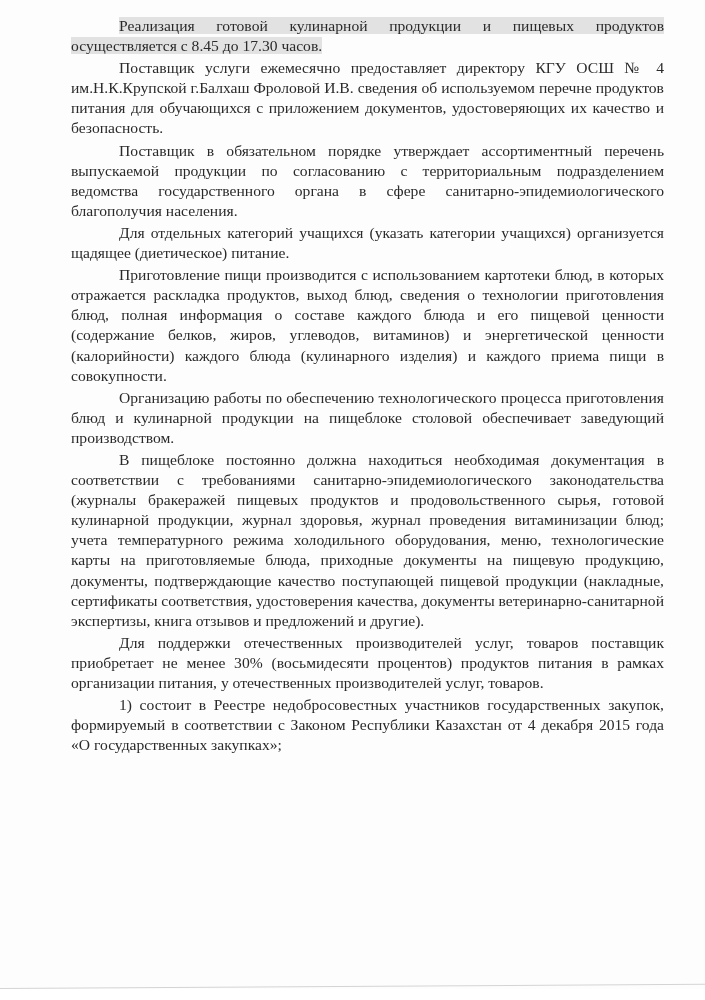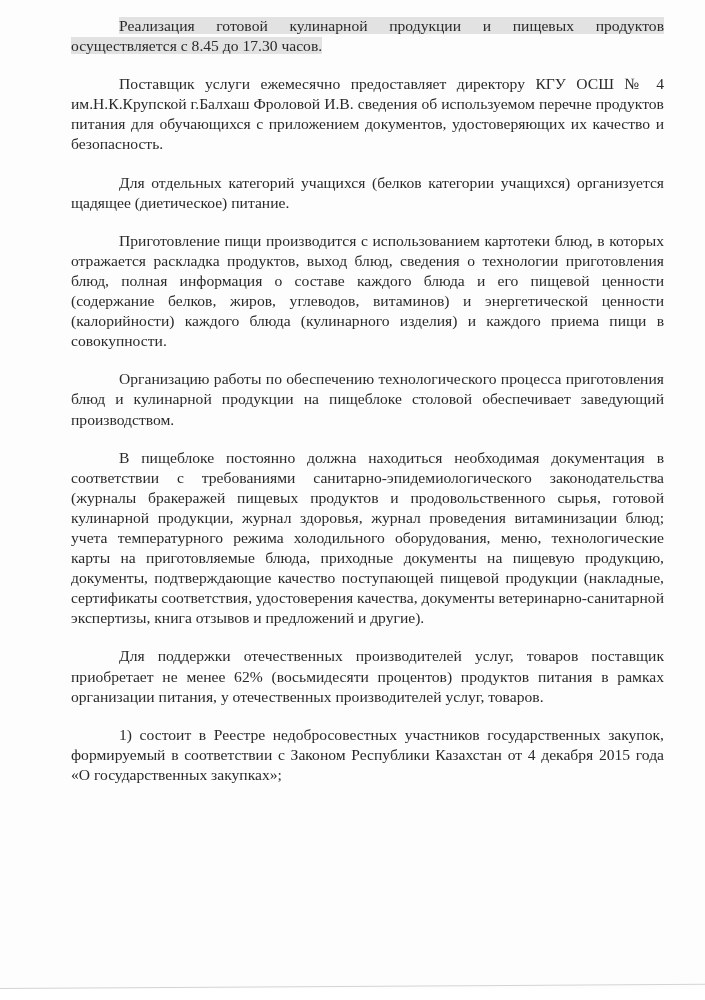--- a/index.html
+++ b/index.html
@@ -31,21 +31,21 @@
       line-height: 20.1px;
       color: #2a2a2a;
       text-align: justify;
     }
     .para {
       margin: 0;
       padding: 0;
       text-indent: 48px;
     }
     .para.gap {
-      margin-top: 18px;
+      margin-top: 2px;
     }
     .hl {
       background: #e2e2e2;
     }
     .bottom-edge {
       position: absolute;
       left: 0;
       top: 988px;
       width: 705px;
       height: 1px;
@@ -62,23 +62,24 @@
       background: #ffffff;
     }
   </style>
 </head>
 <body>
 
 <div class="page">
   <div class="content">
     <p class="para"><span class="hl">Реализация готовой кулинарной продукции и пищевых продуктов осуществляется с 8.45 до 17.30 часов.</span></p>
     <p class="para gap">Поставщик услуги ежемесячно предоставляет директору КГУ ОСШ № 4 им.Н.К.Крупской г.Балхаш Фроловой И.В. сведения об используемом перечне продуктов питания для обучающихся с приложением документов, удостоверяющих их качество и безопасность.</p>
-    <p class="para gap">Для отдельных категорий учащихся (белков категории учащихся) организуется щадящее (диетическое) питание.</p>
+    <p class="para gap">Поставщик в обязательном порядке утверждает ассортиментный перечень выпускаемой продукции по согласованию с территориальным подразделением ведомства государственного органа в сфере санитарно-эпидемиологического благополучия населения.</p>
+    <p class="para gap">Для отдельных категорий учащихся (указать категории учащихся) организуется щадящее (диетическое) питание.</p>
     <p class="para gap">Приготовление пищи производится с использованием картотеки блюд, в которых отражается раскладка продуктов, выход блюд, сведения о технологии приготовления блюд, полная информация о составе каждого блюда и его пищевой ценности (содержание белков, жиров, углеводов, витаминов) и энергетической ценности (калорийности) каждого блюда (кулинарного изделия) и каждого приема пищи в совокупности.</p>
     <p class="para gap">Организацию работы по обеспечению технологического процесса приготовления блюд и кулинарной продукции на пищеблоке столовой обеспечивает заведующий производством.</p>
     <p class="para gap">В пищеблоке постоянно должна находиться необходимая документация в соответствии с требованиями санитарно-эпидемиологического законодательства (журналы бракеражей пищевых продуктов и продовольственного сырья, готовой кулинарной продукции, журнал здоровья, журнал проведения витаминизации блюд; учета температурного режима холодильного оборудования, меню, технологические карты на приготовляемые блюда, приходные документы на пищевую продукцию, документы, подтверждающие качество поступающей пищевой продукции (накладные, сертификаты соответствия, удостоверения качества, документы ветеринарно-санитарной экспертизы, книга отзывов и предложений и другие).</p>
-    <p class="para gap">Для поддержки отечественных производителей услуг, товаров поставщик приобретает не менее 62% (восьмидесяти процентов) продуктов питания в рамках организации питания, у отечественных производителей услуг, товаров.</p>
+    <p class="para gap">Для поддержки отечественных производителей услуг, товаров поставщик приобретает не менее 30% (восьмидесяти процентов) продуктов питания в рамках организации питания, у отечественных производителей услуг, товаров.</p>
     <p class="para gap">1) состоит в Реестре недобросовестных участников государственных закупок, формируемый в соответствии с Законом Республики Казахстан от 4 декабря 2015 года «О государственных закупках»;</p>
 
   </div>
   <div class="bottom-edge"></div>
   <div class="below-edge"></div>
 </div>
 
 </body></html>

